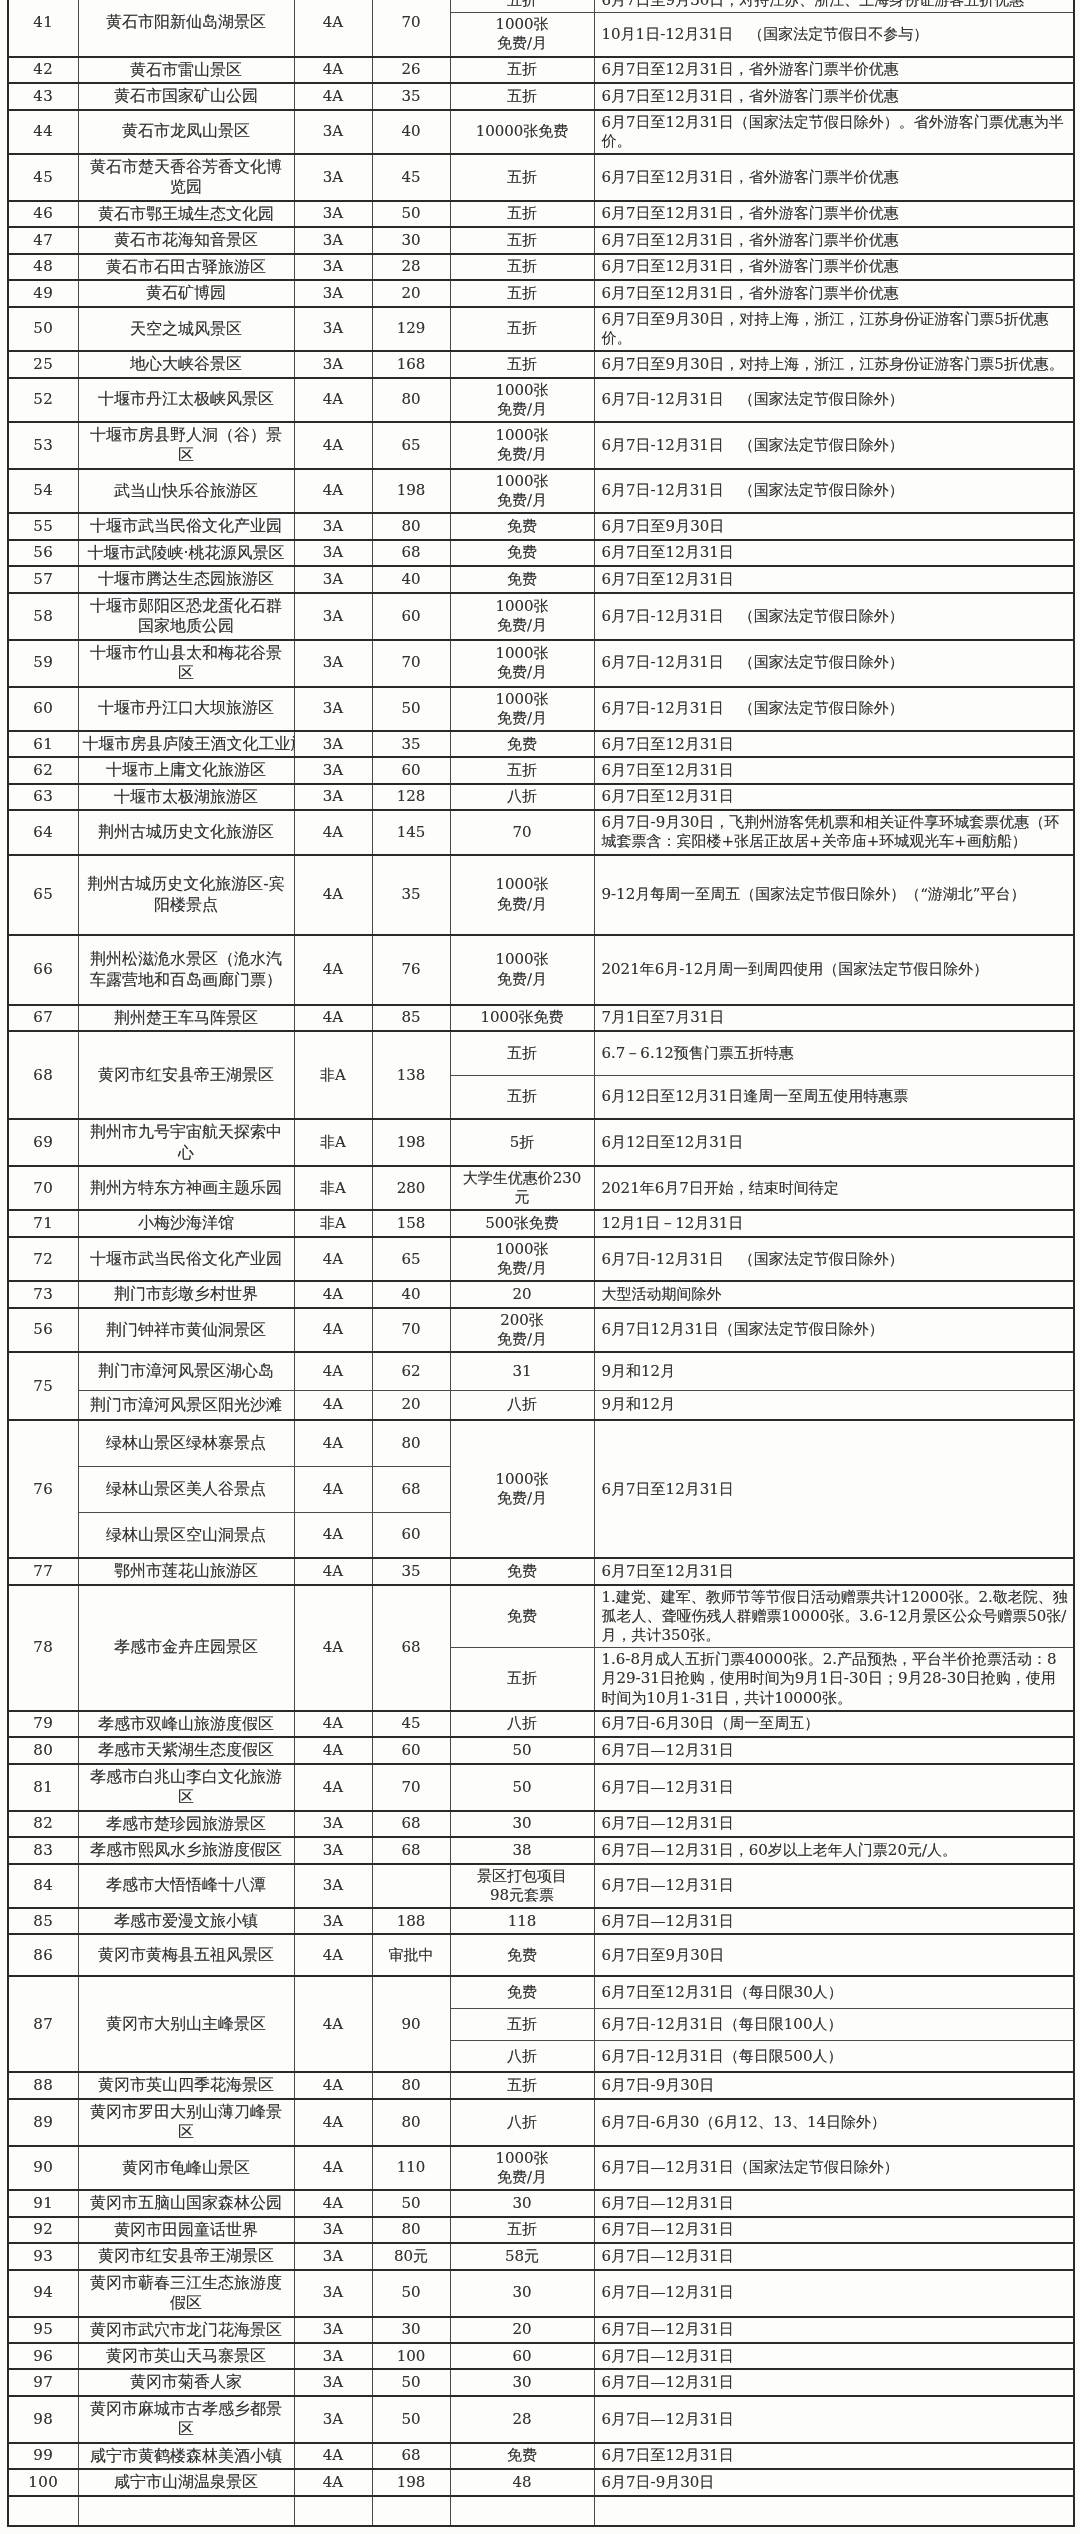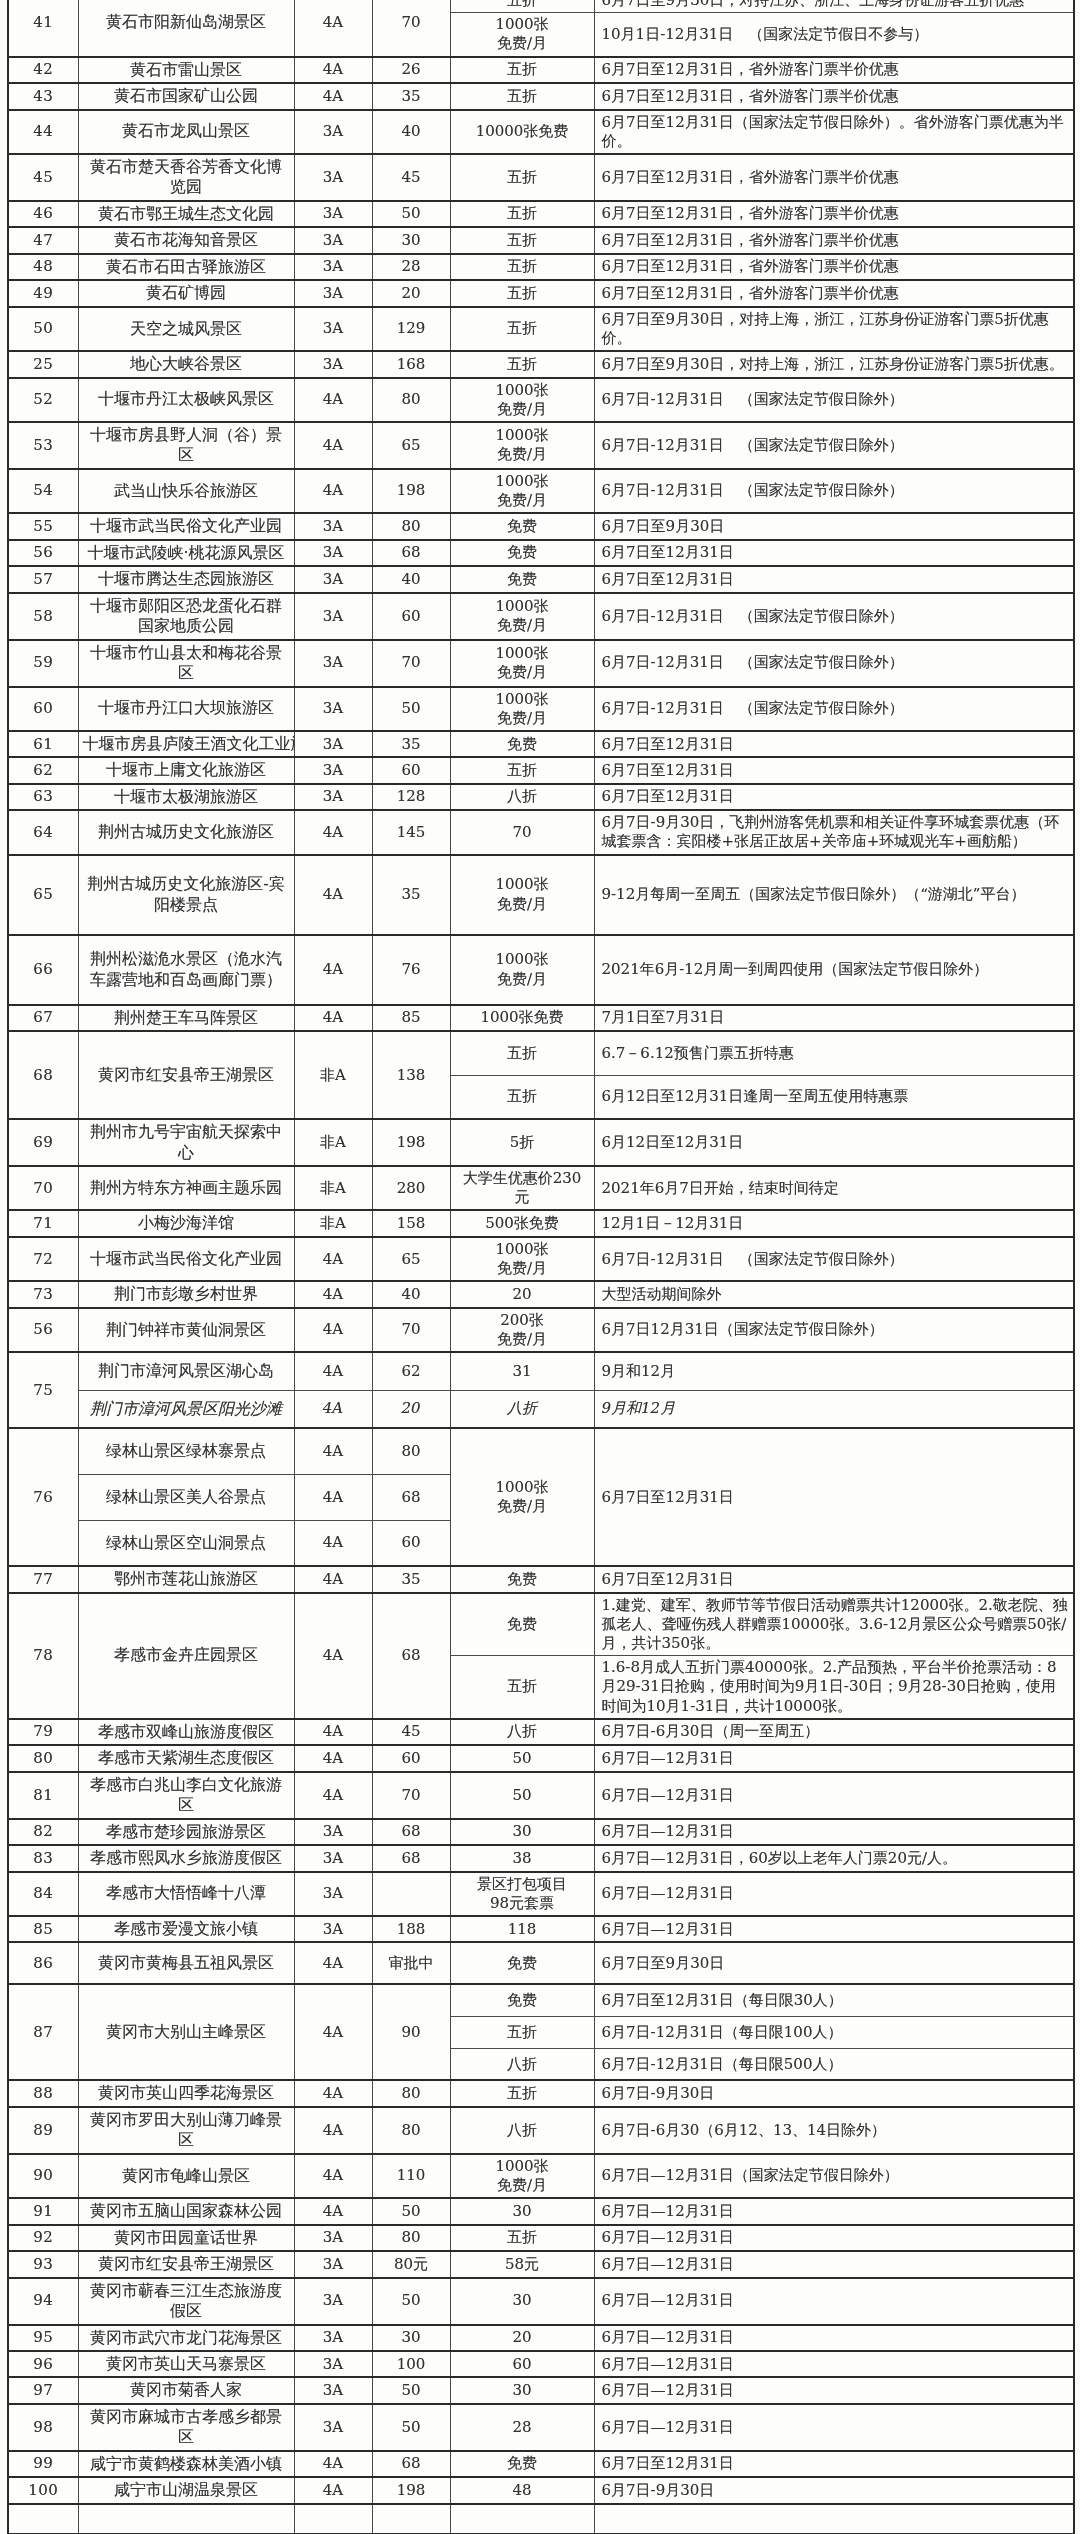--- a/index.html
+++ b/index.html
@@ -343,21 +343,21 @@
             <td class="c-note">6月7日12月31日（国家法定节假日除外）</td>
           </tr>
           <tr class="group-start" style="height: 38px;">
             <td rowspan="2" class="c-no">75</td>
             <td class="c-name">荆门市漳河风景区湖心岛</td>
             <td class="c-grade">4A</td>
             <td class="c-price">62</td>
             <td class="c-disc">31</td>
             <td class="c-note">9月和12月</td>
           </tr>
-          <tr style="height: 38px; font-style: italic;">
+          <tr style="height: 30px;">
             <td class="c-name">荆门市漳河风景区阳光沙滩</td>
             <td class="c-grade">4A</td>
             <td class="c-price">20</td>
             <td class="c-disc">八折</td>
             <td class="c-note">9月和12月</td>
           </tr>
           <tr class="group-start" style="height: 46px;">
             <td rowspan="3" class="c-no">76</td>
             <td class="c-name">绿林山景区绿林寨景点</td>
             <td class="c-grade">4A</td>

